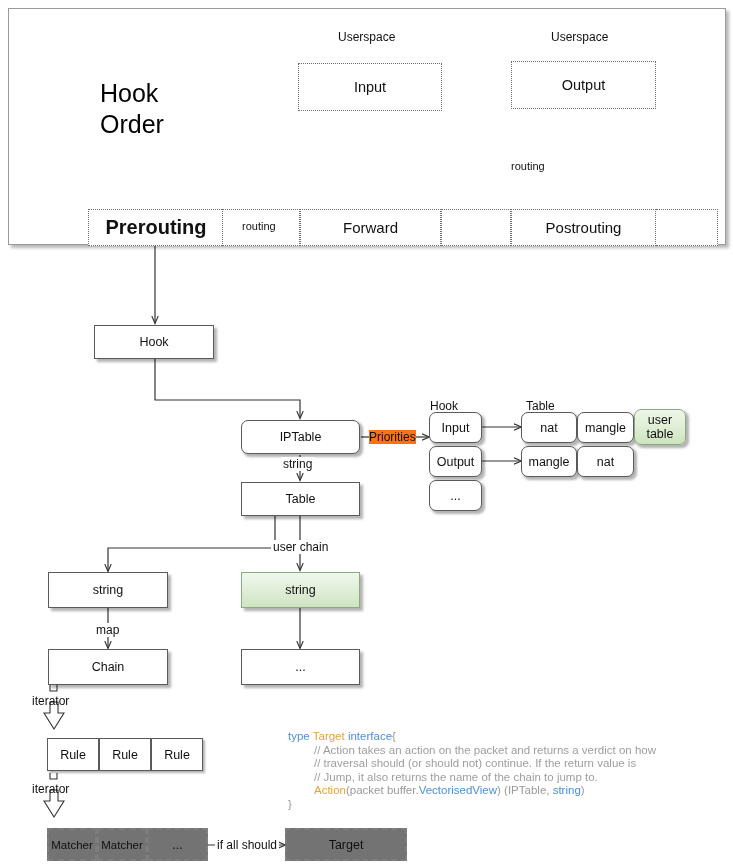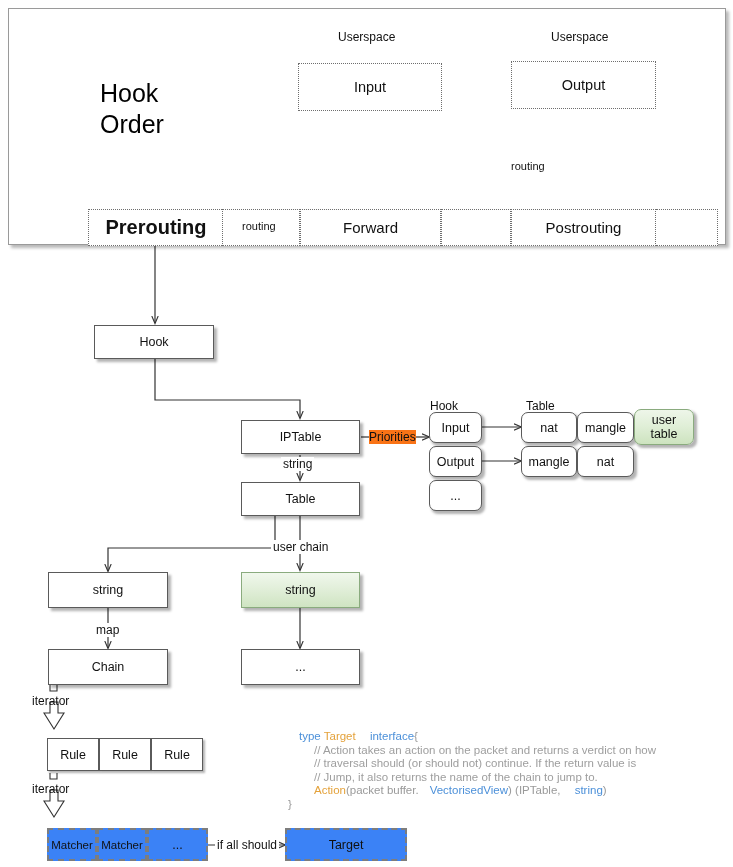--- a/index.html
+++ b/index.html
@@ -50,38 +50,38 @@
     line-height:14px;text-align:center;
   }
   
   .flat{
     border:1px solid #5a5a5a;background:#fff;
     display:flex;align-items:center;justify-content:center;
     font-size:12.5px;color:#111;
     box-shadow:2px 2px 2px rgba(0,0,0,.30);
   }
   .dashbox{
-    border:2px dashed #7d7d7d;background:#3b82f6;
+    border:2px dashed #7d7d7d;background:#737373;
     display:flex;align-items:center;justify-content:center;
     font-size:12.5px;color:#111;
   }
 
   .lbl{font-size:12px;color:#111;white-space:nowrap;}
   .lbl-sm{font-size:11px;color:#111;white-space:nowrap;}
   .hdr{font-size:12px;color:#111;white-space:nowrap;}
 
   svg{position:absolute;left:0;top:0;overflow:visible;pointer-events:none;}
 
   
   #code-block{
     left:288px;top:730px;width:400px;
     font-family:"Liberation Sans","DejaVu Sans",sans-serif;
     font-size:11.5px;line-height:13.6px;white-space:pre;color:#9a9a9a;
   }
-  .k-blue{color:#4c90d9;margin-left:11px;}
+  .k-blue{color:#4c90d9;}
   .k-gold{color:#e4a23b;}
   .k-cmt{color:#9e9e9e;}
   .k-plain{color:#9a9a9a;}
   .indent{display:inline-block;width:26px;}
 </style>
 </head>
 <body>
 
 <svg width="733" height="867">
   <defs>
@@ -165,21 +165,21 @@
 <div class="abs stage" style="left:88px;top:209px;width:136px;height:37px;font-size:20px;font-weight:bold;">Prerouting</div>
 <div class="abs dot-cell" style="left:222px;top:209px;width:78px;height:37px;"></div>
 <div class="abs lbl-sm" style="left:241px;top:220px;background:#fff;padding:0 1px;">routing</div>
 <div class="abs stage" style="left:300px;top:209px;width:141px;height:37px;font-size:15px;">Forward</div>
 <div class="abs dot-cell" style="left:441px;top:209px;width:70px;height:37px;"></div>
 <div class="abs stage" style="left:511px;top:209px;width:145px;height:37px;font-size:15px;">Postrouting</div>
 <div class="abs dot-cell" style="left:656px;top:209px;width:62px;height:37px;border-left:none;"></div>
 
 <div class="abs box" style="left:94px;top:325px;width:120px;height:34px;">Hook</div>
 
-<div class="abs box" style="left:241px;top:420px;width:119px;height:34px;">IPTable</div>
+<div class="abs box" style="left:241px;top:420px;width:119px;height:34px;border-radius:7px;">IPTable</div>
 <div class="abs lbl" style="left:369px;top:430px;background:#f97316;">Priorities</div>
 
 <div class="abs lbl" style="left:281px;top:457px;background:#fff;padding:0 2px;">string</div>
 <div class="abs box" style="left:241px;top:482px;width:119px;height:34px;">Table</div>
 
 <div class="abs lbl" style="left:271px;top:540px;background:#fff;padding:0 2px;">user chain</div>
 
 <div class="abs box" style="left:48px;top:572px;width:120px;height:36px;">string</div>
 <div class="abs lbl" style="left:94px;top:623px;background:#fff;padding:0 2px;">map</div>
 <div class="abs box" style="left:48px;top:649px;width:120px;height:36px;text-align:right;">Chain</div>
@@ -202,21 +202,21 @@
 
 <div class="abs hdr" style="left:430px;top:399px;">Hook</div>
 <div class="abs hdr" style="left:526px;top:399px;">Table</div>
 
 <div class="abs rbox" style="left:429px;top:412px;width:53px;height:31px;">Input</div>
 <div class="abs rbox" style="left:429px;top:446px;width:53px;height:31px;">Output</div>
 <div class="abs rbox" style="left:429px;top:480px;width:53px;height:31px;">...</div>
 
 <div class="abs rbox" style="left:521px;top:412px;width:56px;height:31px;">nat</div>
 <div class="abs rbox" style="left:577px;top:412px;width:57px;height:31px;">mangle</div>
-<div class="abs rbox green" style="left:634px;top:409px;width:60px;height:36px;flex-direction:column;">
+<div class="abs rbox green" style="left:634px;top:409px;width:52px;height:36px;flex-direction:column;">
   <span>user</span>
   <span>table</span>
 </div>
 
 <div class="abs rbox" style="left:521px;top:446px;width:56px;height:31px;">mangle</div>
 <div class="abs rbox" style="left:577px;top:446px;width:57px;height:31px;">nat</div>
 
 <div class="abs" id="code-block"><span class="k-blue">type</span> <span class="k-gold">Target</span> <span class="k-blue">interface</span><span class="k-plain">{</span>
 <span class="indent"></span><span class="k-cmt">// Action takes an action on the packet and returns a verdict on how</span>
 <span class="indent"></span><span class="k-cmt">// traversal should (or should not) continue. If the return value is</span>

